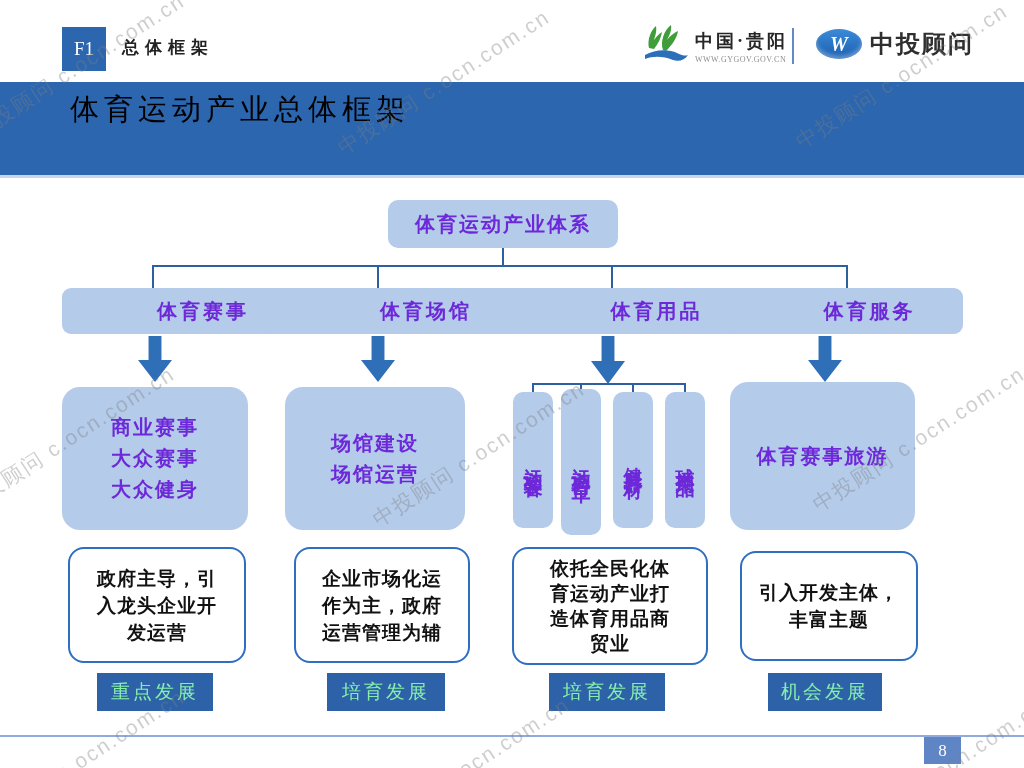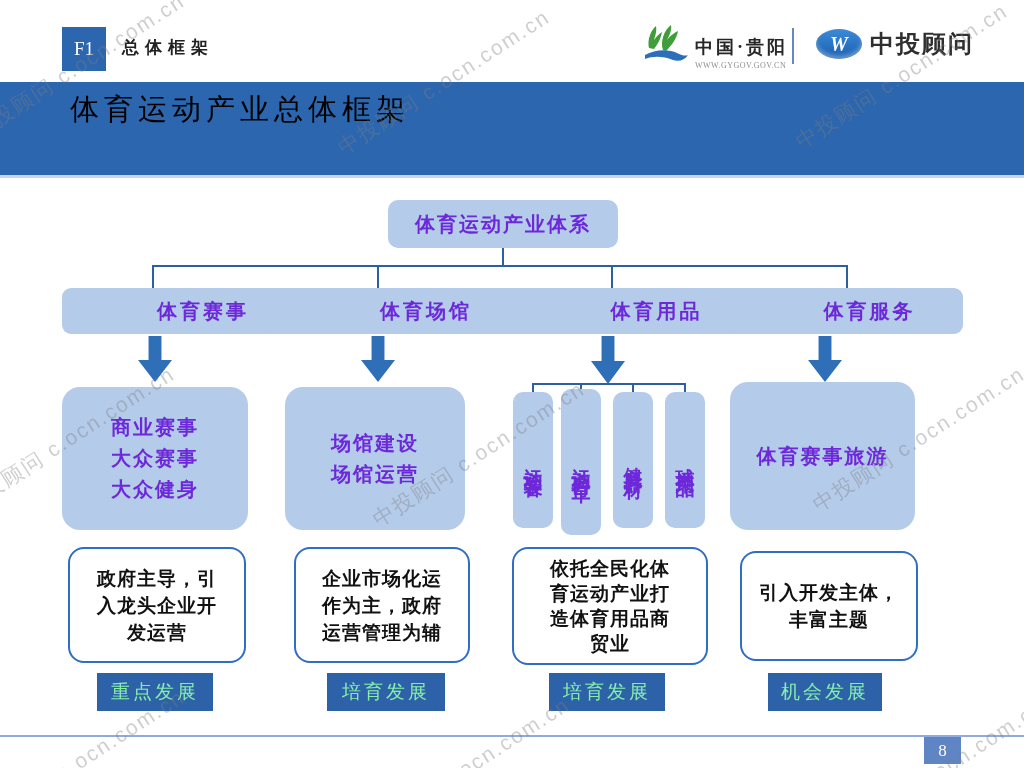--- a/index.html
+++ b/index.html
@@ -16,21 +16,21 @@
   .slide{
     position:relative;width:1024px;height:768px;background:#ffffff;
     overflow:hidden;font-family:"Liberation Serif", serif;color:#1a1a1a;
   }
   .abs{position:absolute;}
 
   
   .f1-badge{left:62px;top:27px;width:44px;height:44px;background:var(--banner-blue);
     color:#fff;display:flex;align-items:center;justify-content:center;font-size:19px;}
   .section-title{left:122px;top:36px;font-size:17px;letter-spacing:6px;color:#222;font-weight:bold;}
-  .gy-logo{left:643px;top:22px;display:flex;align-items:flex-end;}
+  .gy-logo{left:643px;top:22px;display:flex;align-items:center;}
   .gy-text{margin-left:6px;display:flex;flex-direction:column;}
   .gy-name{font-size:18px;font-weight:bold;color:#262626;letter-spacing:3px;}
   .gy-url{font-size:8px;color:#8f8f8f;font-family:Liberation Serif, serif;letter-spacing:.5px;margin-top:2px;}
   .logo-divider{left:792px;top:28px;width:2px;height:36px;background:var(--banner-blue);opacity:.75;}
   .ocn-logo{left:816px;top:28px;display:flex;align-items:center;}
   .ocn-ellipse{width:46px;height:30px;border-radius:50%;
     background:linear-gradient(180deg,#3b8ad8,#1b5fb0);
     display:flex;align-items:center;justify-content:center;
     color:#fff;font-style:italic;font-size:20px;font-weight:bold;box-shadow:inset 0 -3px 4px rgba(255,255,255,.35);}
   .ocn-name{margin-left:8px;font-family:"Liberation Sans",sans-serif;font-size:24px;font-weight:bold;color:#2f2f2f;letter-spacing:2px;}

